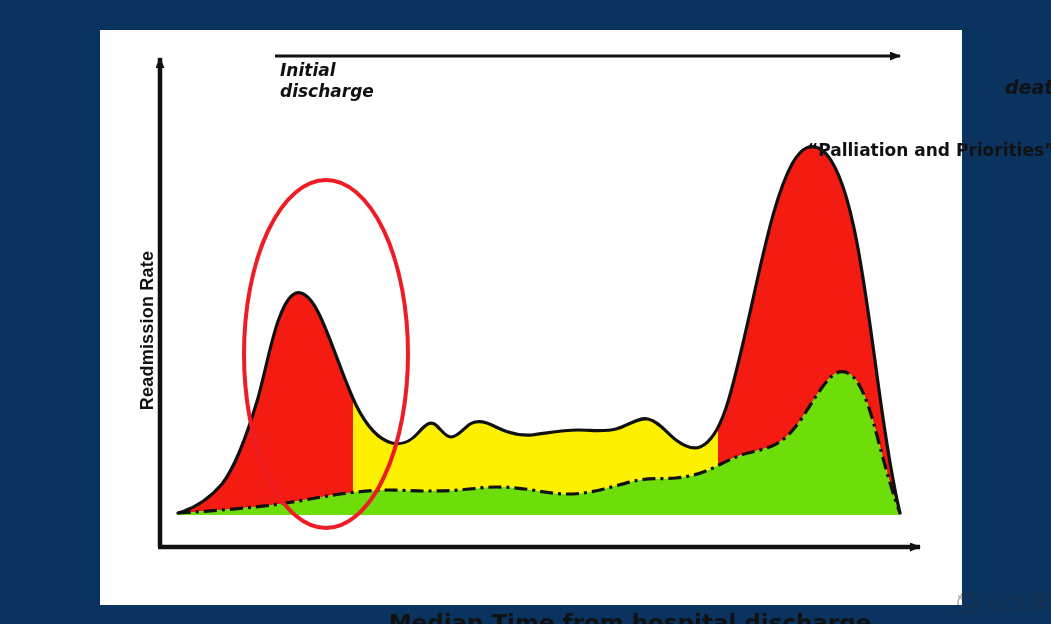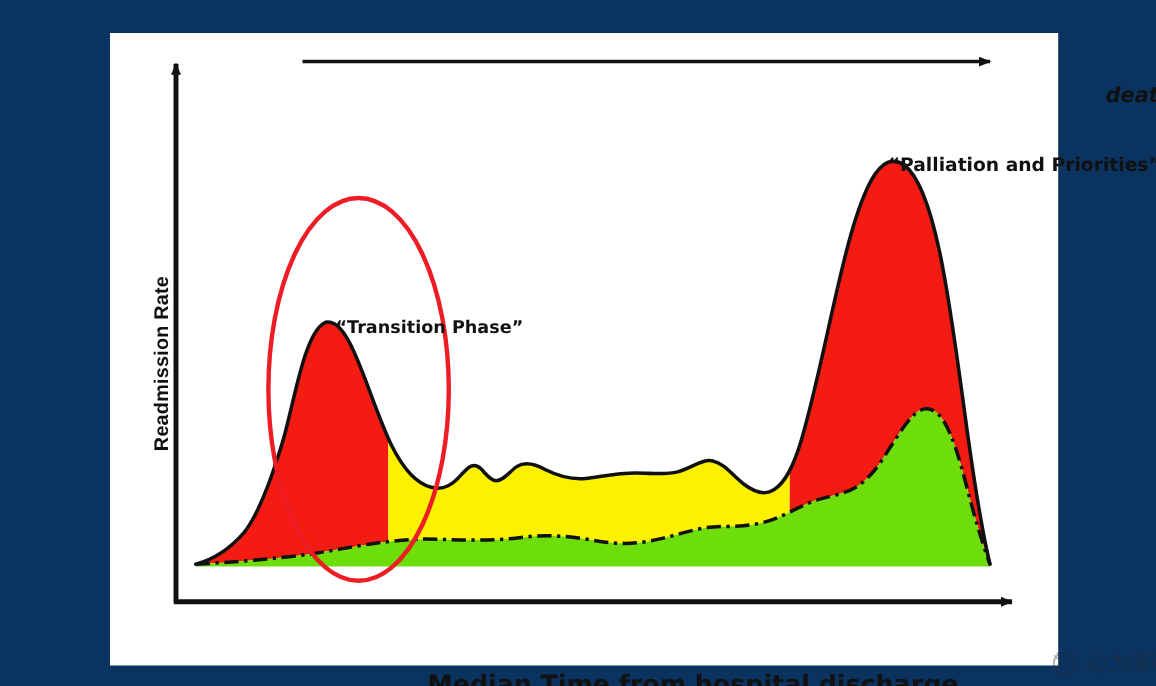--- a/index.html
+++ b/index.html
@@ -361,26 +361,29 @@
       <g>
         <line x1="160" y1="547" x2="160" y2="58" stroke="#111111" stroke-width="4.5" marker-end="url(#arrow-black)"></line>
         <line x1="158" y1="547" x2="920" y2="547" stroke="#111111" stroke-width="4.5" marker-end="url(#arrow-black)"></line>
       </g>
 
       <line x1="275" y1="56" x2="900" y2="56" stroke="#111111" stroke-width="3.2" marker-end="url(#arrow-black)"></line>
 
       <ellipse cx="326" cy="354" rx="82" ry="174" fill="none" stroke="#ee1c25" stroke-width="4"></ellipse>
     </svg>
 
+    <div class="fig-text" id="label-initial">
+      <div>Initial</div>
+      <div>discharge</div>
+    </div>
 
     <div class="fig-text" id="label-death">death</div>
 
     <div class="fig-text" id="label-palliation">“Palliation and Priorities”</div>
 
-    <div class="fig-text" id="label-transition">“Transition Phase”</div>
 
 
     <div class="axis-label-y">Readmission Rate</div>
 
     <div class="axis-label-x">Median Time from hospital discharge</div>
 
     <div id="watermark">
       <svg class="wm-logo" viewBox="0 0 26 26">
         <circle cx="13" cy="13" r="10" fill="none" stroke="#2b2b2b" stroke-width="1.4"></circle>
         <circle cx="9" cy="10.5" r="1.4" fill="#2b2b2b"></circle>

